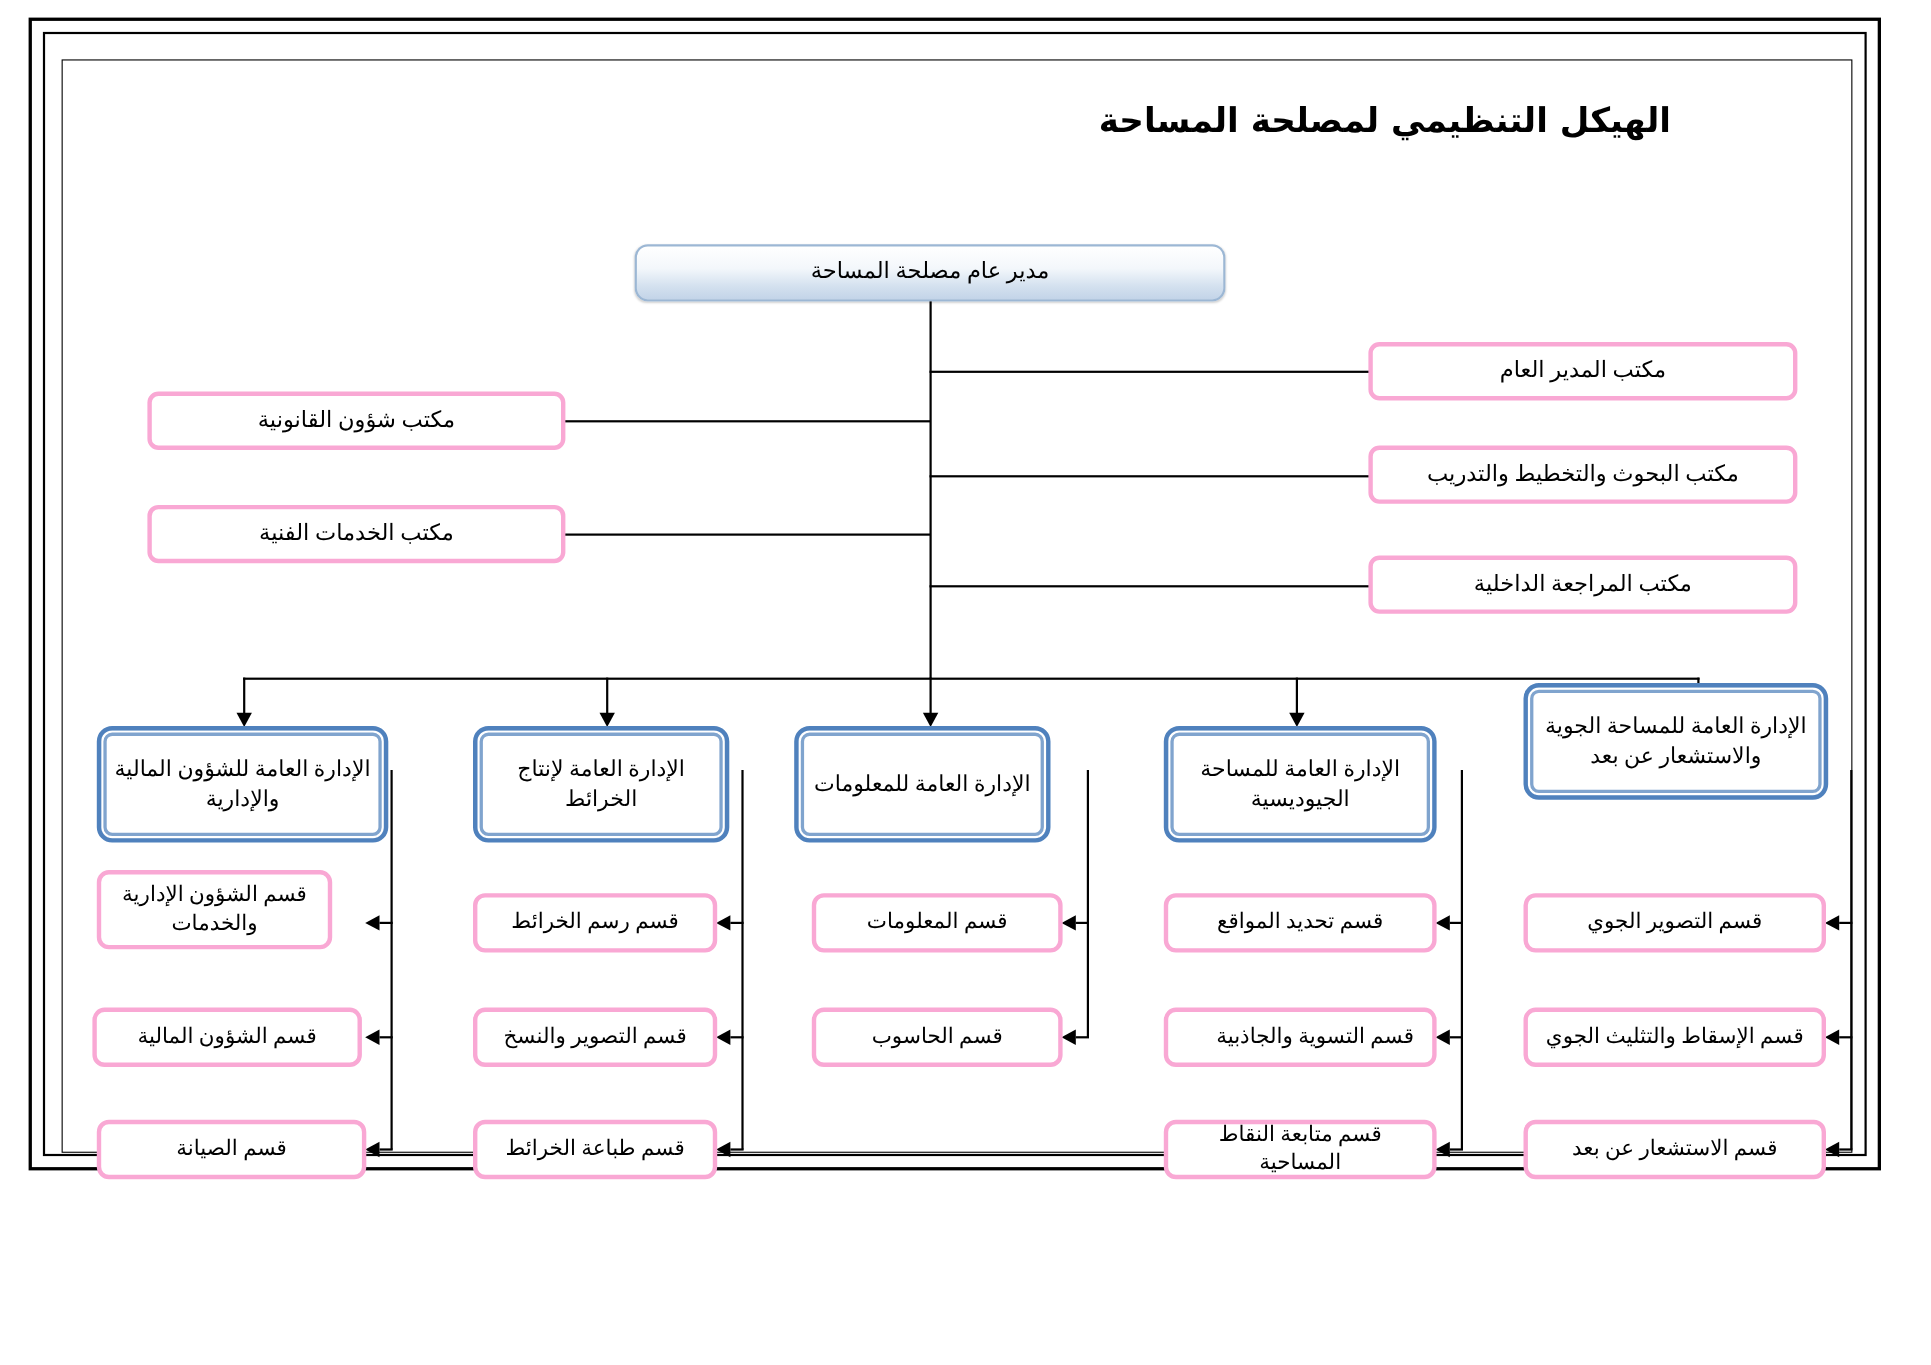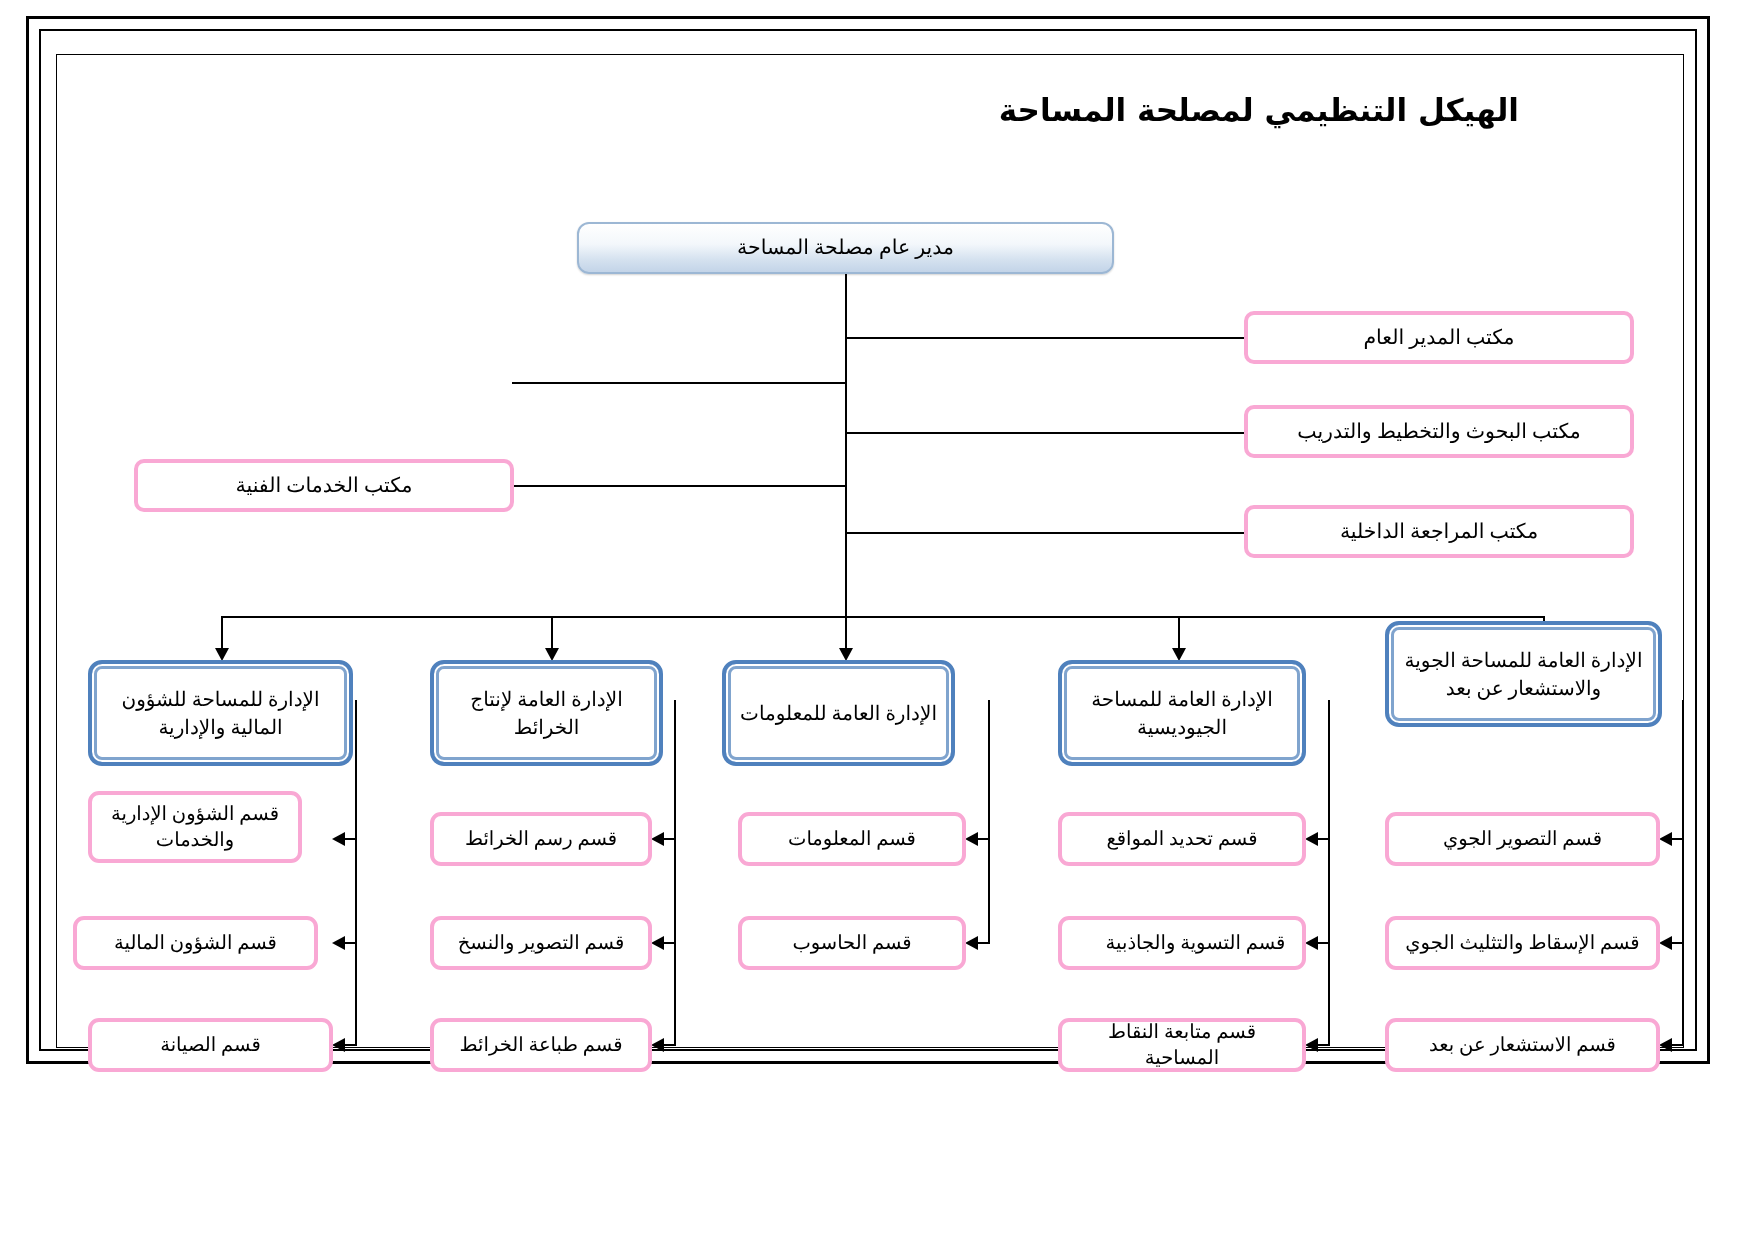--- a/index.html
+++ b/index.html
@@ -158,20 +158,23 @@
   <div class="node node-office" style="left:1244px; top:311px; width:390px; height:53px;">
     <span>مكتب المدير العام</span>
   </div>
   <div class="node node-office" style="left:1244px; top:405px; width:390px; height:53px;">
     <span>مكتب البحوث والتخطيط والتدريب</span>
   </div>
   <div class="node node-office" style="left:1244px; top:505px; width:390px; height:53px;">
     <span>مكتب المراجعة الداخلية</span>
   </div>
 
+  <div class="node node-office" style="left:134px; top:356px; width:380px; height:53px;">
+    <span>مكتب شؤون القانونية</span>
+  </div>
   <div class="node node-office" style="left:134px; top:459px; width:380px; height:53px;">
     <span>مكتب الخدمات الفنية</span>
   </div>
 
   <div class="ln ln-h" style="left:221px; top:616px; width:1324px; height:1.8px;"></div>
 
   <div class="ln ln-v" style="left:221px; top:616px; height:37px;"></div>
   <div class="arrow-down" style="left:215px; top:648px;"></div>
 
   <div class="ln ln-v" style="left:551px; top:616px; height:37px;"></div>
@@ -180,21 +183,21 @@
   <div class="ln ln-v" style="left:845px; top:616px; height:37px;"></div>
   <div class="arrow-down" style="left:839px; top:648px;"></div>
 
   <div class="ln ln-v" style="left:1178px; top:616px; height:37px;"></div>
   <div class="arrow-down" style="left:1172px; top:648px;"></div>
 
   <div class="ln ln-v" style="left:1543px; top:616px; height:37px;"></div>
   <div class="arrow-down" style="left:1537px; top:648px;"></div>
 
   <div class="node node-dept" style="left:88px; top:660px; width:265px; height:106px;">
-    <span>الإدارة للمساحة للشؤون المالية والإدارية</span>
+    <span>الإدارة العامة للشؤون المالية والإدارية</span>
   </div>
   <div class="node node-dept" style="left:430px; top:660px; width:233px; height:106px;">
     <span>الإدارة العامة لإنتاج الخرائط</span>
   </div>
   <div class="node node-dept" style="left:722px; top:660px; width:233px; height:106px;">
     <span>الإدارة العامة للمعلومات</span>
   </div>
   <div class="node node-dept" style="left:1058px; top:660px; width:248px; height:106px;">
     <span>الإدارة العامة للمساحة الجيوديسية</span>
   </div>
@@ -206,21 +209,21 @@
   <div class="ln ln-h" style="left:345px; top:838px; width:12px; height:1.8px;"></div>
   <div class="arrow-left" style="left:332px; top:832px;"></div>
   <div class="ln ln-h" style="left:345px; top:942px; width:12px; height:1.8px;"></div>
   <div class="arrow-left" style="left:332px; top:936px;"></div>
   <div class="ln ln-h" style="left:345px; top:1044px; width:12px; height:1.8px;"></div>
   <div class="arrow-left" style="left:332px; top:1038px;"></div>
 
   <div class="node node-section" style="left:88px; top:791px; width:214px; height:72px;">
     <span>قسم الشؤون الإدارية والخدمات</span>
   </div>
-  <div class="node node-section" style="left:73px; top:916px; width:245px; height:54px;">
+  <div class="node node-section" style="left:84px; top:916px; width:245px; height:54px;">
     <span>قسم الشؤون المالية</span>
   </div>
   <div class="node node-section" style="left:88px; top:1018px; width:245px; height:54px;">
     <span>قسم الصيانة</span>
   </div>
 
   <div class="ln ln-v" style="left:674px; top:700px; height:345px;"></div>
   <div class="ln ln-h" style="left:664px; top:838px; width:12px; height:1.8px;"></div>
   <div class="arrow-left" style="left:651px; top:832px;"></div>
   <div class="ln ln-h" style="left:664px; top:942px; width:12px; height:1.8px;"></div>

